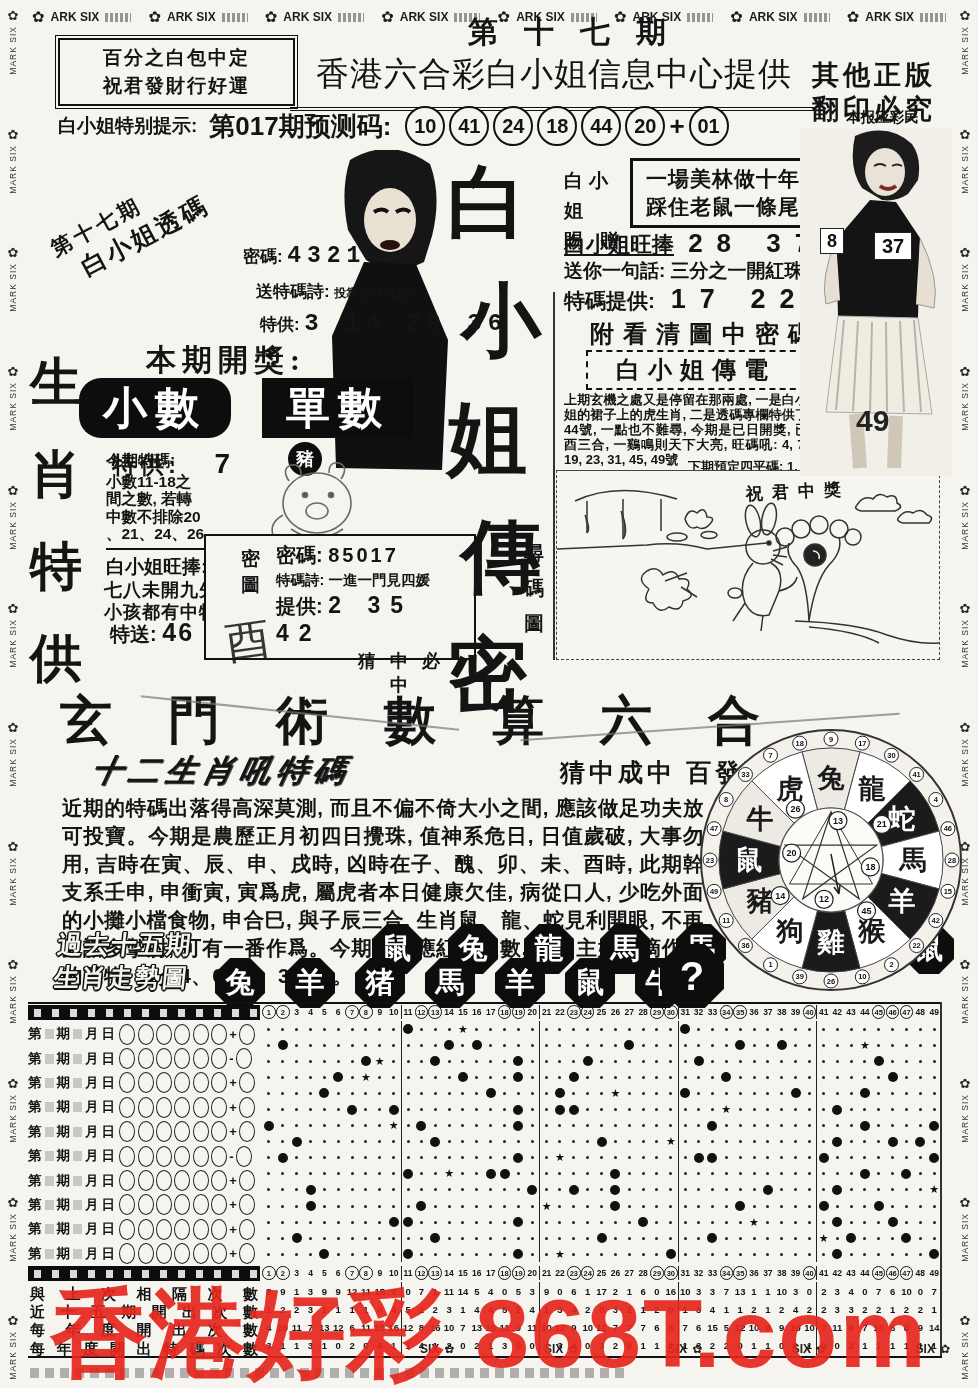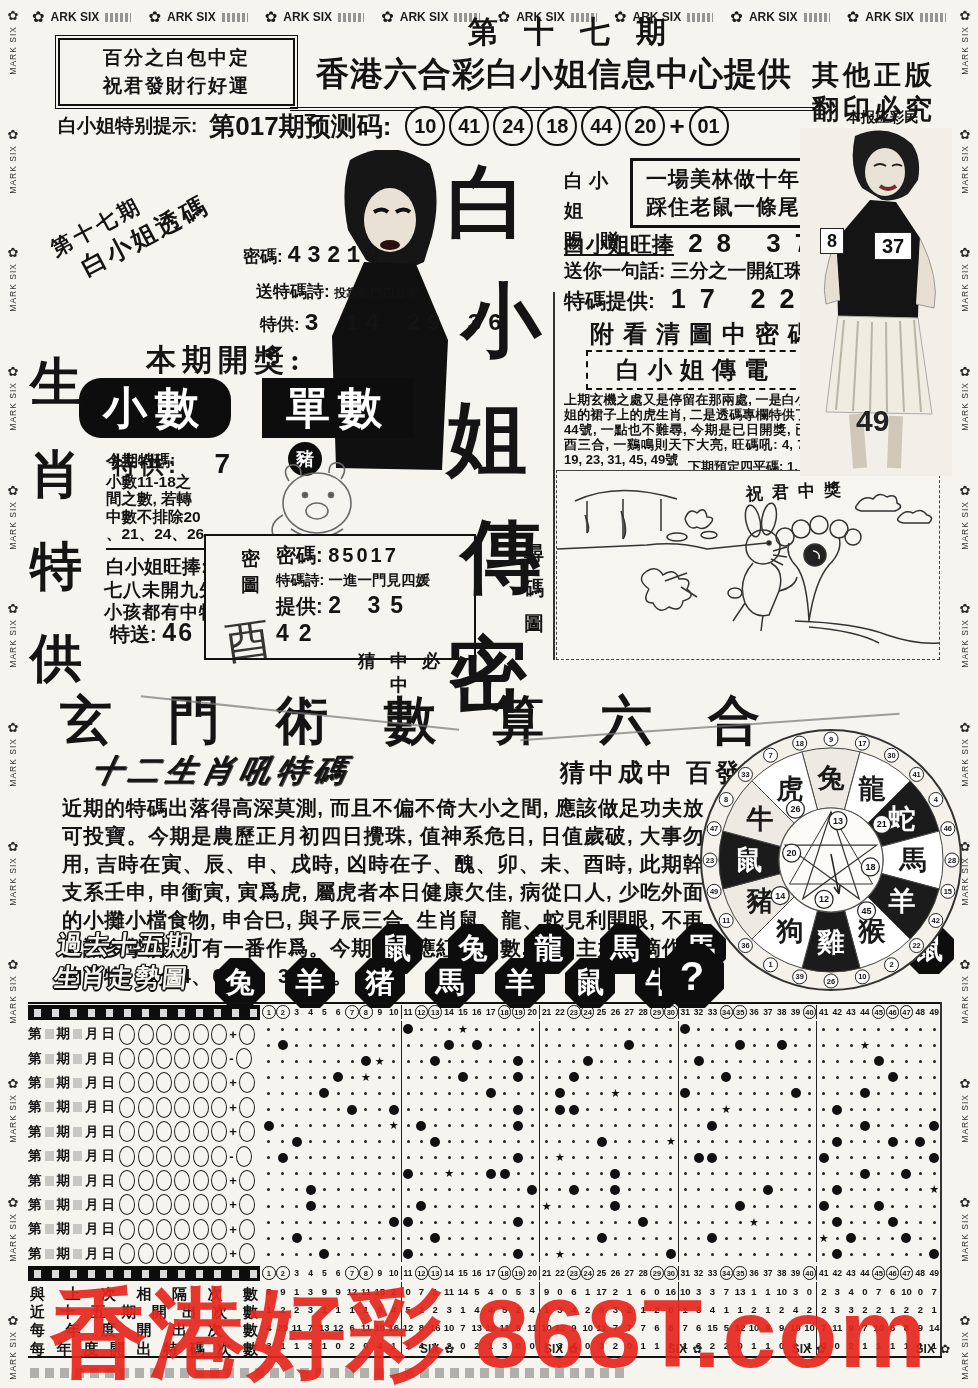--- a/index.html
+++ b/index.html
@@ -15,21 +15,21 @@
   .vtext{writing-mode:vertical-rl;transform:rotate(180deg);font-size:8.5px;letter-spacing:1px;color:#333;}
   
   #masthead{left:26px;top:2px;width:926px;height:30px;display:flex;justify-content:space-between;align-items:center;padding:0 6px;box-sizing:border-box;}
   .mh-item{display:flex;align-items:center;gap:6px;font-size:12px;font-weight:bold;color:#1c1c1c;}
   .mh-item .flower{font-size:15px;}
   .mh-smudge{display:inline-block;width:26px;height:9px;background:repeating-linear-gradient(90deg,#555 0 3px,transparent 3px 5px);opacity:.6;}
   
   .slogan-box{left:58px;top:38px;width:233px;height:64px;border:2px solid #111;outline:1px solid #111;outline-offset:2px;
               display:flex;flex-direction:column;justify-content:center;align-items:center;gap:2px;font-size:19px;font-weight:bold;letter-spacing:2px;}
   .issue{left:300px;top:12px;width:560px;text-align:center;font-size:30px;letter-spacing:26px;font-weight:bold;}
-  .main-title{left:290px;top:52px;width:528px;text-align:center;font-size:33px;font-weight:700;letter-spacing:1px;
+  .main-title{left:290px;top:52px;width:528px;text-align:center;font-size:33px;font-weight:400;letter-spacing:1px;
               border-bottom:4px double #111;padding-bottom:10px;white-space:nowrap;}
   .copyright{left:812px;top:58px;width:150px;font-size:27px;font-weight:bold;line-height:34px;letter-spacing:4px;}
   
   .pred{left:58px;top:104px;width:760px;height:44px;display:flex;align-items:center;gap:12px;}
   .pred-label{font-size:19px;font-weight:bold;}
   .pred-prefix{font-size:26px;font-weight:900;}
   .circ{width:36px;height:36px;border:2.5px solid #111;border-radius:50%;display:flex;align-items:center;justify-content:center;
         font-size:20px;font-weight:bold;margin:0 2px;background:#f6f4ee;}
   .plus{font-size:26px;font-weight:bold;margin:0 2px;}
   .notice{left:810px;top:108px;width:145px;text-align:center;font-size:14.5px;font-weight:bold;line-height:19px;}

